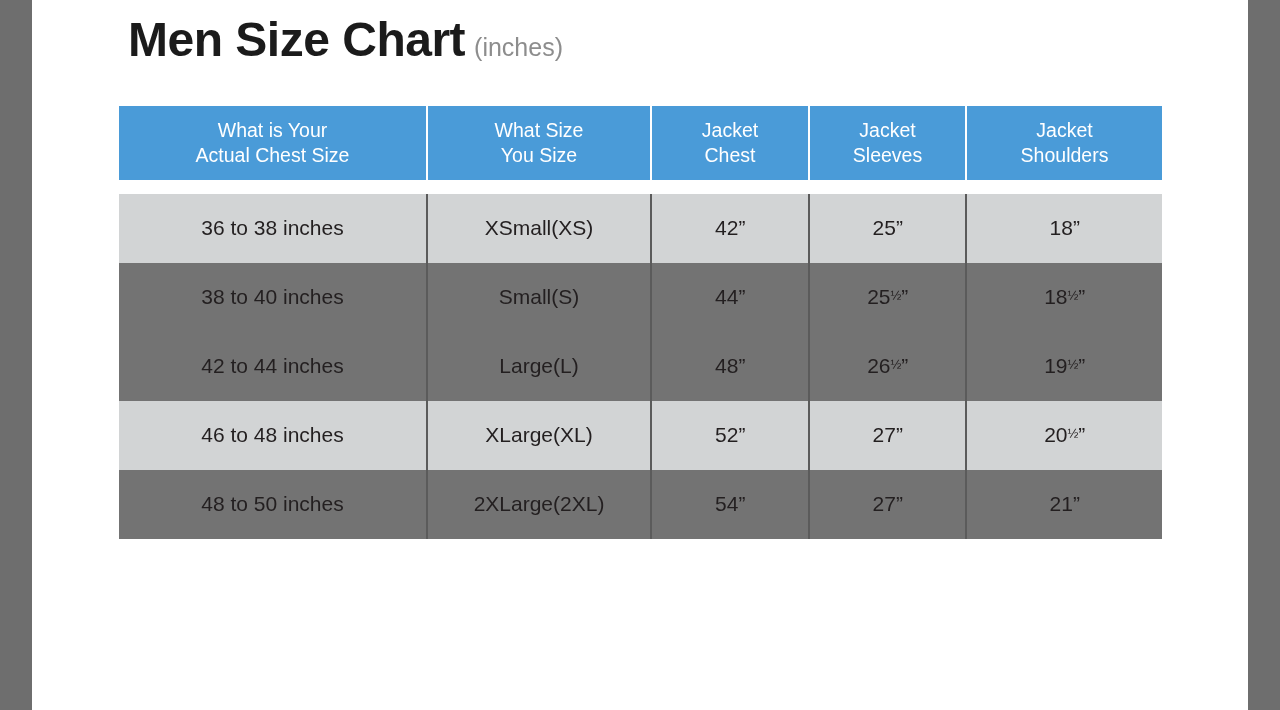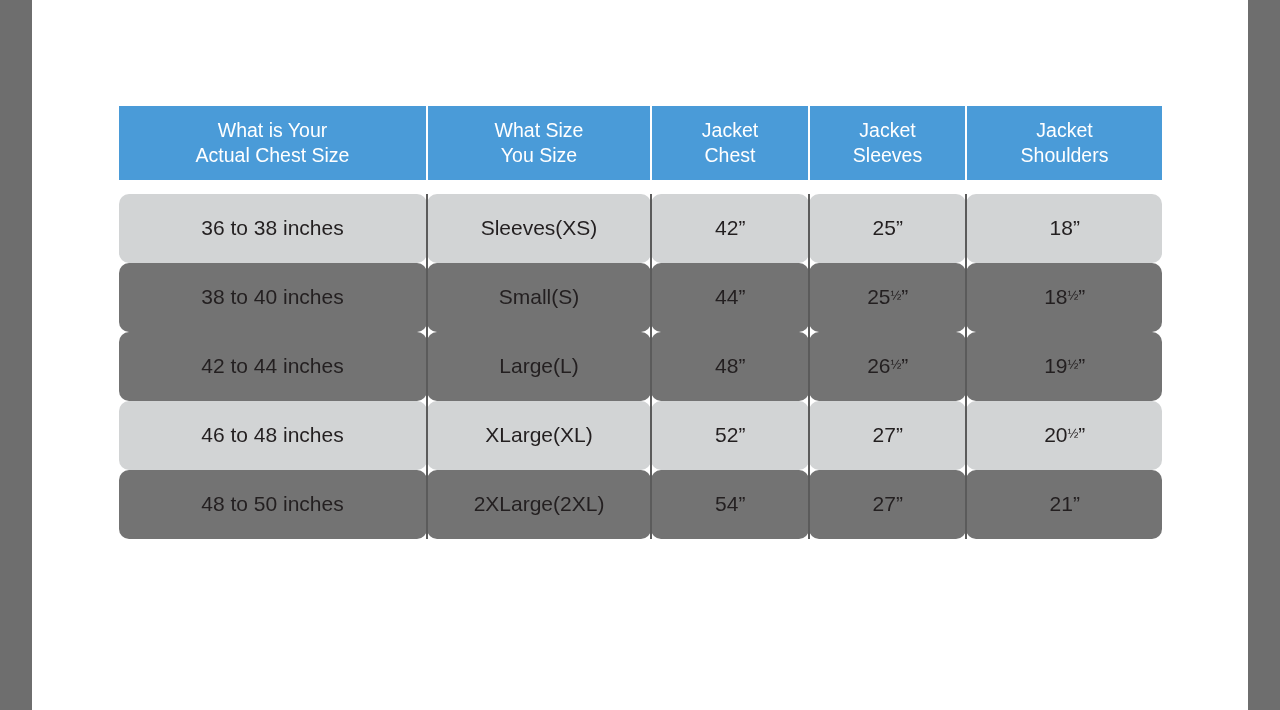--- a/index.html
+++ b/index.html
@@ -113,21 +113,20 @@
     height: 69px;
     text-align: center;
     vertical-align: middle;
     font-size: 21px;
     color: #231f20;
     padding: 0 4px;
     border-right: 2px solid #5b5b5b;
     border-left: none;
     border-top: none;
     border-bottom: none;
-    border-radius: 10px;
   }
   tbody tr.data-row td:last-child { border-right: none; }
   tbody tr.shade td { background: #d2d4d5; }
   tbody tr.plain td { background: #737373; }
 
   
   .frac {
     font-size: 0.62em;
     vertical-align: 0.30em;
     letter-spacing: 0;
@@ -135,20 +134,24 @@
   .pr { letter-spacing: -0.5px; }
 </style>
 </head>
 <body>
 
 <div class="letterbox letterbox-left"></div>
 <div class="letterbox letterbox-right"></div>
 
 <div class="slide">
 
+  <div class="title-block">
+    <span class="title-main">Men Size Chart</span>
+    <span class="title-sub">(inches)</span>
+  </div>
 
   <div class="table-wrap">
     <table class="size-chart">
       <colgroup>
         <col class="c-chest">
           <col class="c-size">
           <col class="c-jchest">
         <col class="c-jsleeves">
           <col class="c-jshould">
       </colgroup>
@@ -176,21 +179,21 @@
           </th>
         </tr>
       </thead>
       <tbody>
         <tr class="spacer">
           <td colspan="5"></td>
         </tr>
 
       <tr class="data-row shade">
             <td>36 to 38 inches</td>
-            <td>Sleeves(XS)</td>
+            <td>XSmall(XS)</td>
             <td>42<span class="pr">”</span></td>
             <td>25<span class="pr">”</span></td>
             <td>18<span class="pr">”</span></td>
           </tr>
           <tr class="data-row plain">
             <td>38 to 40 inches</td>
             <td>Small(S)</td>
             <td>44<span class="pr">”</span></td>
             <td>25<span class="frac">½</span><span class="pr">”</span></td>
             <td>18<span class="frac">½</span><span class="pr">”</span></td>

